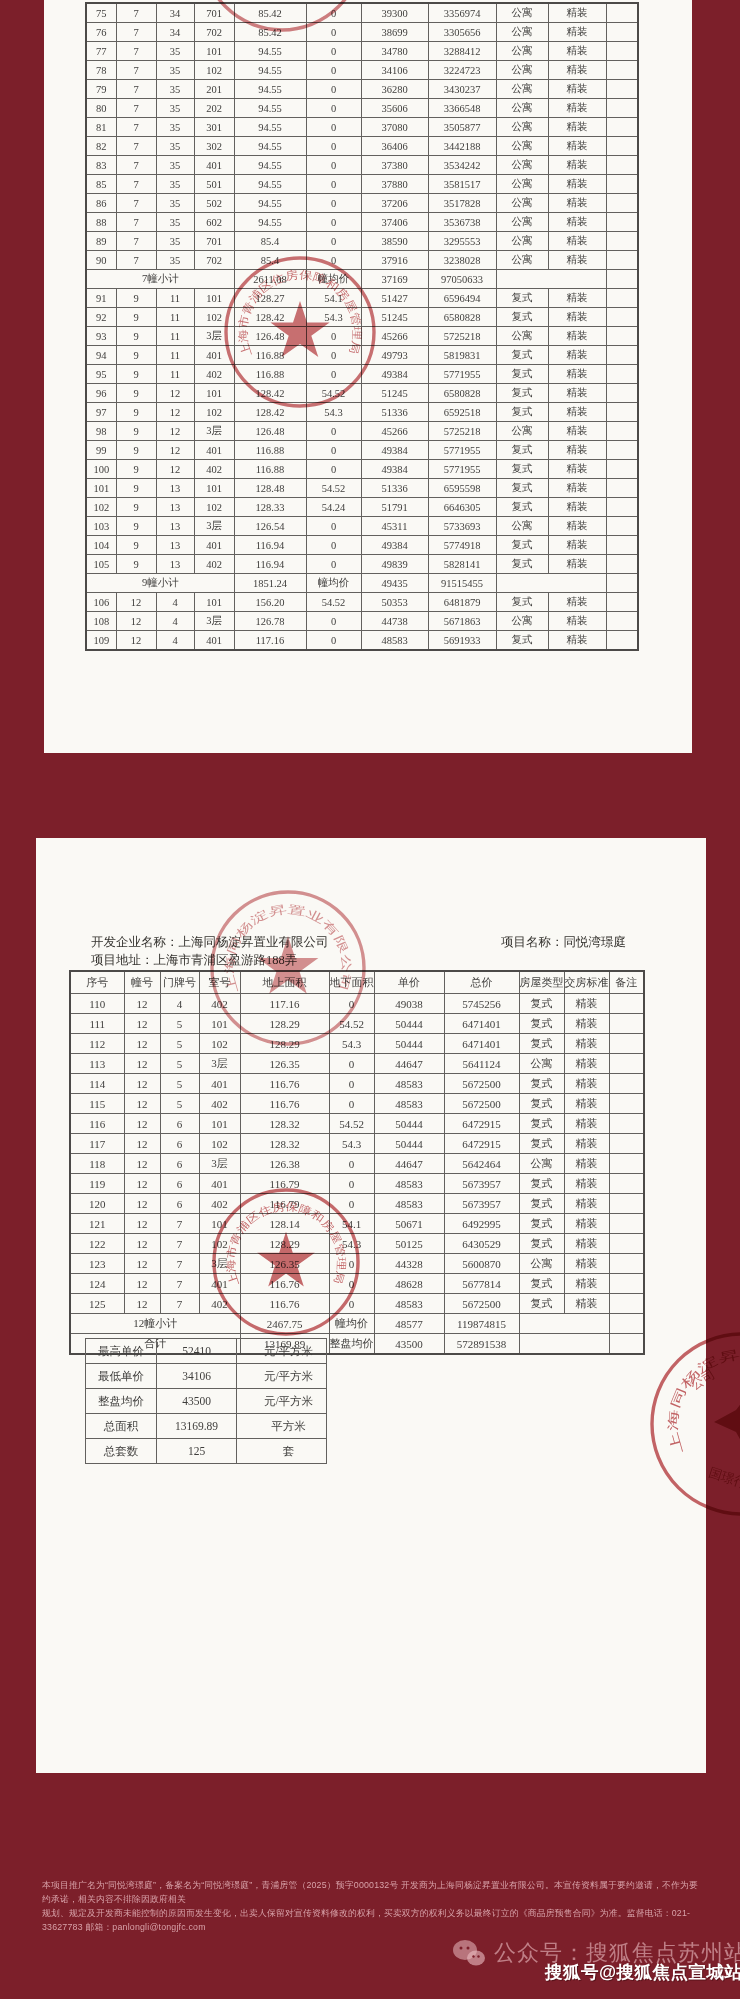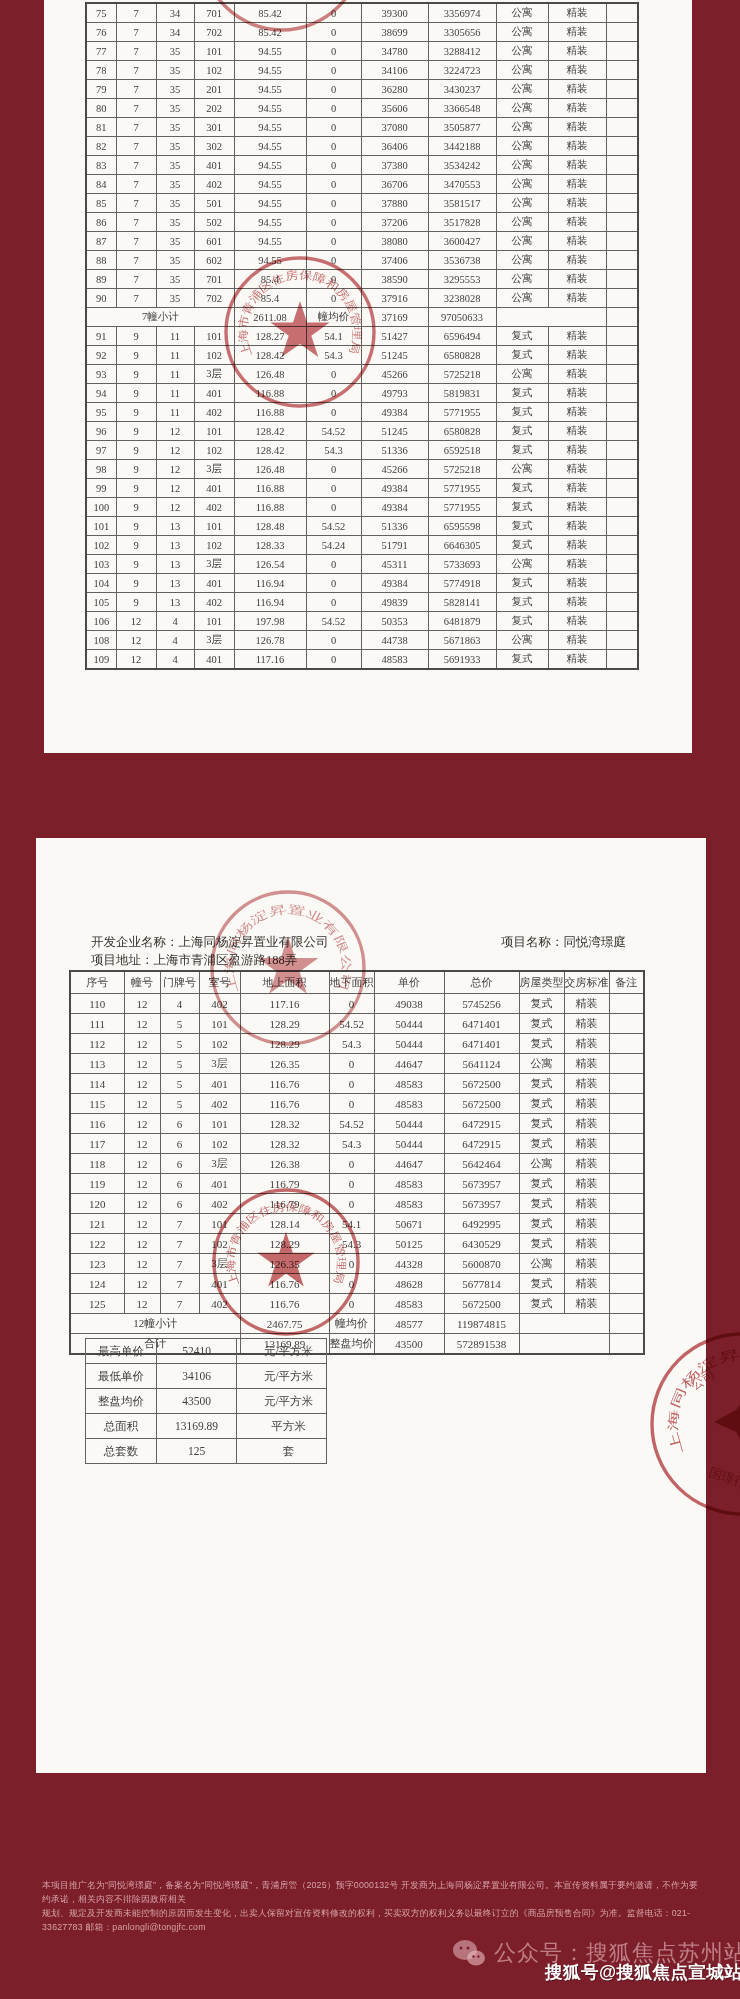--- a/index.html
+++ b/index.html
@@ -166,33 +166,20 @@
             <td>401</td>
             <td>94.55</td>
             <td>0</td>
             <td>37380</td>
             <td>3534242</td>
             <td>公寓</td>
             <td>精装</td>
             <td></td>
           </tr>
           <tr>
-            <td>84</td>
-            <td>7</td>
-            <td>35</td>
-            <td>402</td>
-            <td>94.55</td>
-            <td>0</td>
-            <td>36706</td>
-            <td>3470553</td>
-            <td>公寓</td>
-            <td>精装</td>
-            <td></td>
-          </tr>
-          <tr>
             <td>85</td>
             <td>7</td>
             <td>35</td>
             <td>501</td>
             <td>94.55</td>
             <td>0</td>
             <td>37880</td>
             <td>3581517</td>
             <td>公寓</td>
             <td>精装</td>
@@ -200,33 +187,20 @@
           </tr>
           <tr>
             <td>86</td>
             <td>7</td>
             <td>35</td>
             <td>502</td>
             <td>94.55</td>
             <td>0</td>
             <td>37206</td>
             <td>3517828</td>
-            <td>公寓</td>
-            <td>精装</td>
-            <td></td>
-          </tr>
-          <tr>
-            <td>87</td>
-            <td>7</td>
-            <td>35</td>
-            <td>601</td>
-            <td>94.55</td>
-            <td>0</td>
-            <td>38080</td>
-            <td>3600427</td>
             <td>公寓</td>
             <td>精装</td>
             <td></td>
           </tr>
           <tr>
             <td>88</td>
             <td>7</td>
             <td>35</td>
             <td>602</td>
             <td>94.55</td>
@@ -461,25 +435,34 @@
             <td>402</td>
             <td>116.94</td>
             <td>0</td>
             <td>49839</td>
             <td>5828141</td>
             <td>复式</td>
             <td>精装</td>
             <td></td>
           </tr>
           <tr>
+            <td colspan="4">9幢小计</td>
+            <td>1851.24</td>
+            <td>幢均价</td>
+            <td>49435</td>
+            <td>91515455</td>
+            <td colspan="2"></td>
+            <td></td>
+          </tr>
+          <tr>
             <td>106</td>
             <td>12</td>
             <td>4</td>
             <td>101</td>
-            <td>197.98</td>
+            <td>156.20</td>
             <td>54.52</td>
             <td>50353</td>
             <td>6481879</td>
             <td>复式</td>
             <td>精装</td>
             <td></td>
           </tr>
           <tr>
             <td>108</td>
             <td>12</td>

